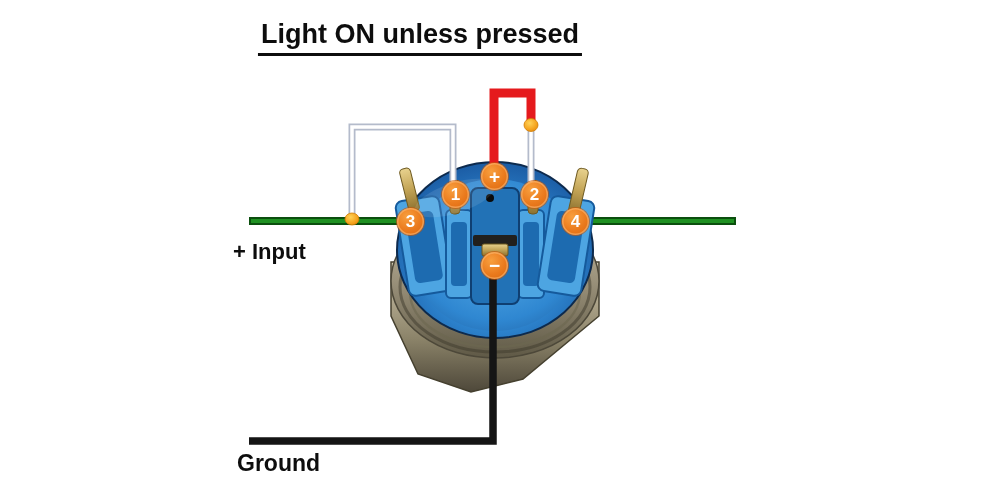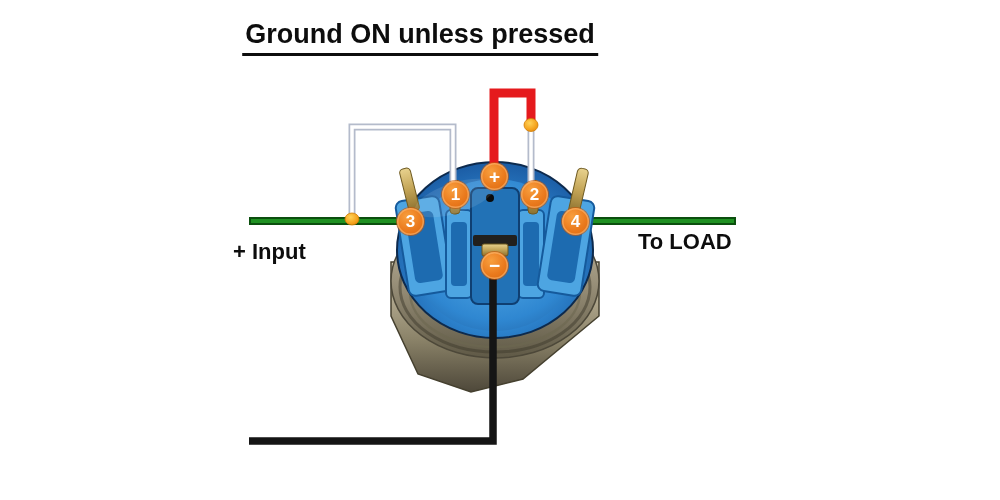--- a/index.html
+++ b/index.html
@@ -135,23 +135,23 @@
       <line x1="531" y1="123" x2="531" y2="200" stroke="#b4bbcb" stroke-width="7"></line>
       <line x1="531" y1="123" x2="531" y2="200" stroke="#ffffff" stroke-width="3.5"></line>
     </g>
 
     <polyline points="493,264 493,441 249,441" fill="none" stroke="#151515" stroke-width="7.5" stroke-linejoin="miter"></polyline>
 
     <ellipse cx="352" cy="219" rx="7" ry="6" fill="url(#gDot)" stroke="#d07c05" stroke-width="0.8"></ellipse>
     <ellipse cx="531" cy="125" rx="7" ry="6.5" fill="url(#gDot)" stroke="#d07c05" stroke-width="0.8"></ellipse>
   </svg>
 
-  <div class="title">Ground ON unless pressed</div>
+  <div class="title">Light ON unless pressed</div>
   <div class="lbl lbl-input">+ Input</div>
-  <div class="lbl lbl-load">To LOAD</div>
+  <div class="lbl lbl-ground">Ground</div>
 
   <div class="marker" style="left:397px;top:208px;">3</div>
   <div class="marker" style="left:442px;top:181px;">1</div>
   <div class="marker sign" style="left:481px;top:163px;">+</div>
   <div class="marker" style="left:521px;top:181px;">2</div>
   <div class="marker" style="left:562px;top:208px;">4</div>
   <div class="marker sign" style="left:481px;top:252px;">−</div>
 
 </div>
 

